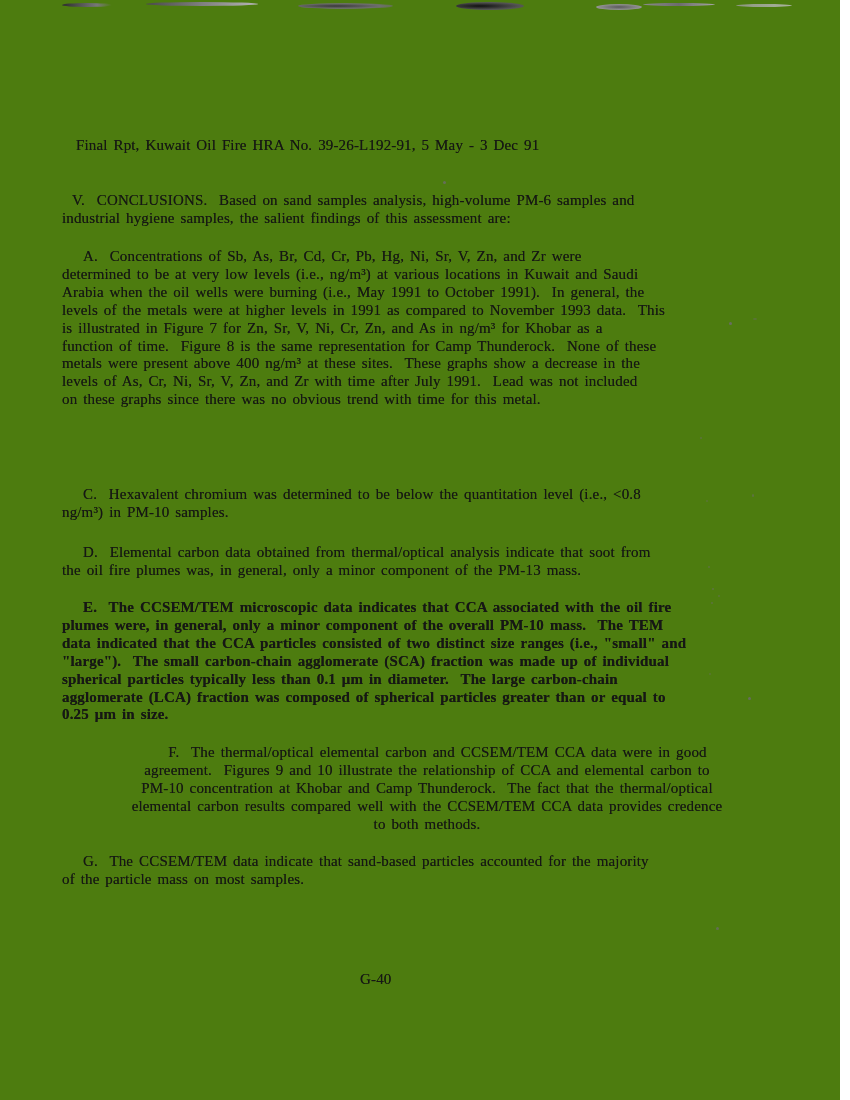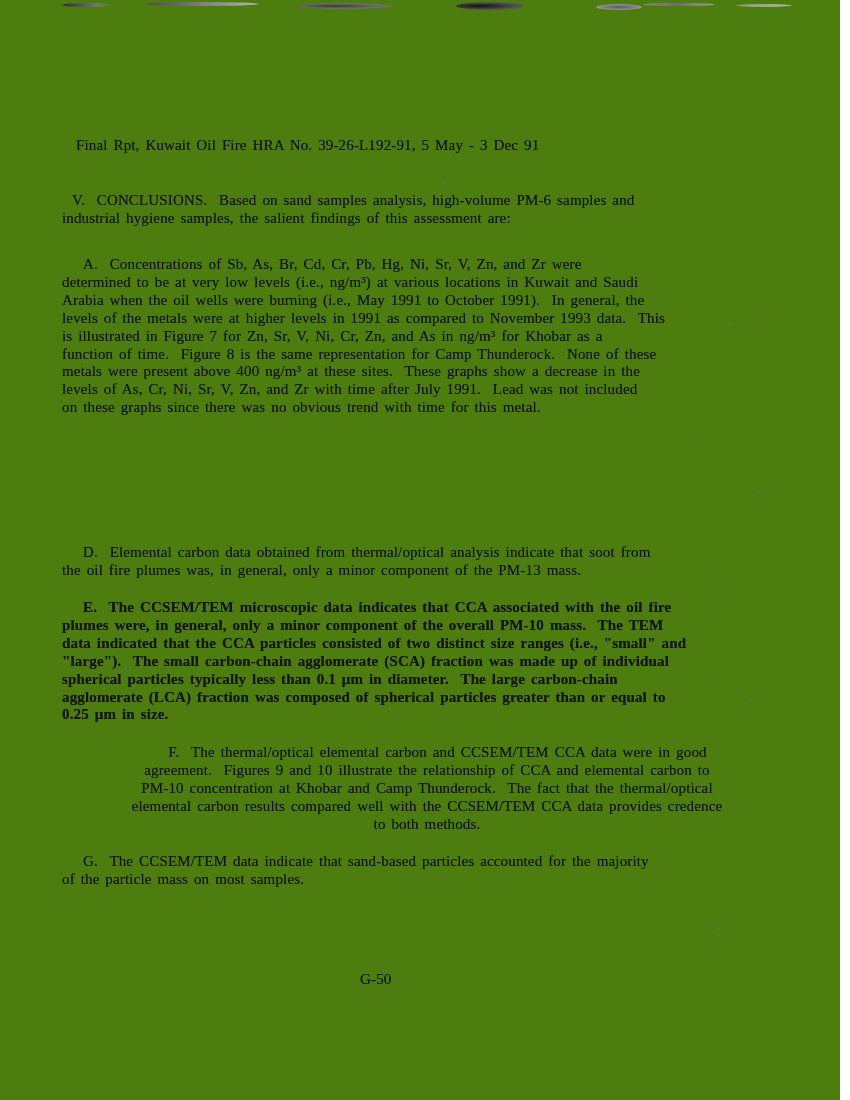--- a/index.html
+++ b/index.html
@@ -69,31 +69,33 @@
   <div class="speck" style="left:709px;top:673px;width:2px;height:2px;opacity:0.4;"></div>
   <div class="speck" style="left:748px;top:697px;width:3px;height:3px;opacity:0.85;"></div>
   <div class="speck" style="left:703px;top:767px;width:2px;height:2px;opacity:0.4;"></div>
   <div class="speck" style="left:716px;top:927px;width:3px;height:3px;opacity:0.75;"></div>
 
   <p class="para header-line" style="top:137px;">Final Rpt, Kuwait Oil Fire HRA No. 39-26-L192-91, 5 May - 3 Dec 91</p>
 
   <p class="para indent-sm" style="top:192px;">V.  CONCLUSIONS.  Based on sand samples analysis, high-volume PM-6 samples and
 industrial hygiene samples, the salient findings of this assessment are:</p>
 
-  <p class="para indent" style="top:256px;">A.  Concentrations of Sb, As, Br, Cd, Cr, Pb, Hg, Ni, Sr, V, Zn, and Zr were
+  <p class="para indent" style="top:248px;">A.  Concentrations of Sb, As, Br, Cd, Cr, Pb, Hg, Ni, Sr, V, Zn, and Zr were
 determined to be at very low levels (i.e., ng/m³) at various locations in Kuwait and Saudi
 Arabia when the oil wells were burning (i.e., May 1991 to October 1991).  In general, the
 levels of the metals were at higher levels in 1991 as compared to November 1993 data.  This
 is illustrated in Figure 7 for Zn, Sr, V, Ni, Cr, Zn, and As in ng/m³ for Khobar as a
 function of time.  Figure 8 is the same representation for Camp Thunderock.  None of these
 metals were present above 400 ng/m³ at these sites.  These graphs show a decrease in the
 levels of As, Cr, Ni, Sr, V, Zn, and Zr with time after July 1991.  Lead was not included
 on these graphs since there was no obvious trend with time for this metal.</p>
 
 
+  <p class="para indent" style="top:486px;">C.  Hexavalent chromium was determined to be below the quantitation level (i.e., &lt;0.8
+ng/m³) in PM-10 samples.</p>
 
   <p class="para indent" style="top:544px;">D.  Elemental carbon data obtained from thermal/optical analysis indicate that soot from
 the oil fire plumes was, in general, only a minor component of the PM-13 mass.</p>
 
   <p class="para indent" style="top:599px;font-weight:bold;">E.  The CCSEM/TEM microscopic data indicates that CCA associated with the oil fire
 plumes were, in general, only a minor component of the overall PM-10 mass.  The TEM
 data indicated that the CCA particles consisted of two distinct size ranges (i.e., "small" and
 "large").  The small carbon-chain agglomerate (SCA) fraction was made up of individual
 spherical particles typically less than 0.1 μm in diameter.  The large carbon-chain
 agglomerate (LCA) fraction was composed of spherical particles greater than or equal to
@@ -101,15 +103,15 @@
 
   <p class="para indent" style="top:744px;text-align:center;">F.  The thermal/optical elemental carbon and CCSEM/TEM CCA data were in good
 agreement.  Figures 9 and 10 illustrate the relationship of CCA and elemental carbon to
 PM-10 concentration at Khobar and Camp Thunderock.  The fact that the thermal/optical
 elemental carbon results compared well with the CCSEM/TEM CCA data provides credence
 to both methods.</p>
 
   <p class="para indent" style="top:853px;">G.  The CCSEM/TEM data indicate that sand-based particles accounted for the majority
 of the particle mass on most samples.</p>
 
-  <p class="para footer-line" style="top:971px;">G-50</p>
+  <p class="para footer-line" style="top:971px;">G-40</p>
 
 </div>
 
 </body></html>

